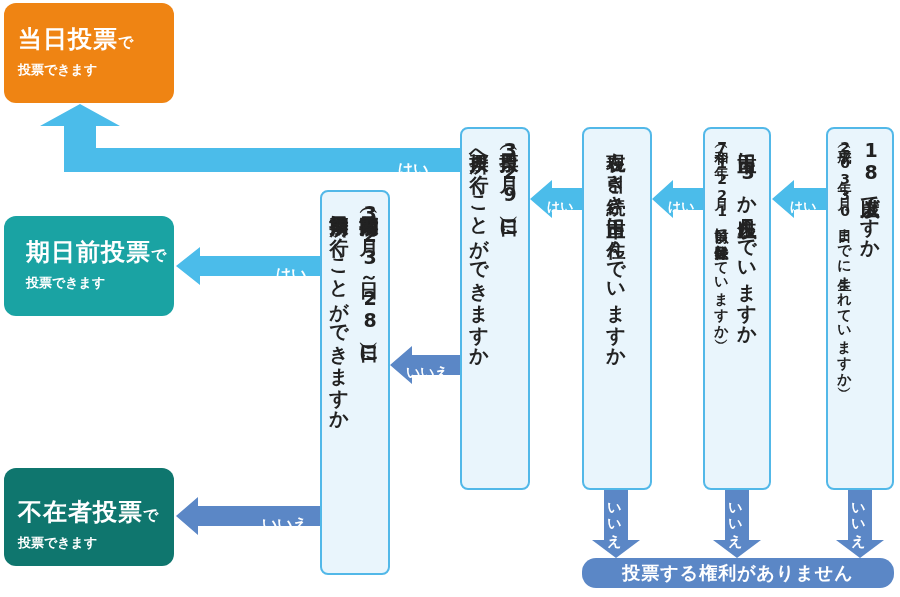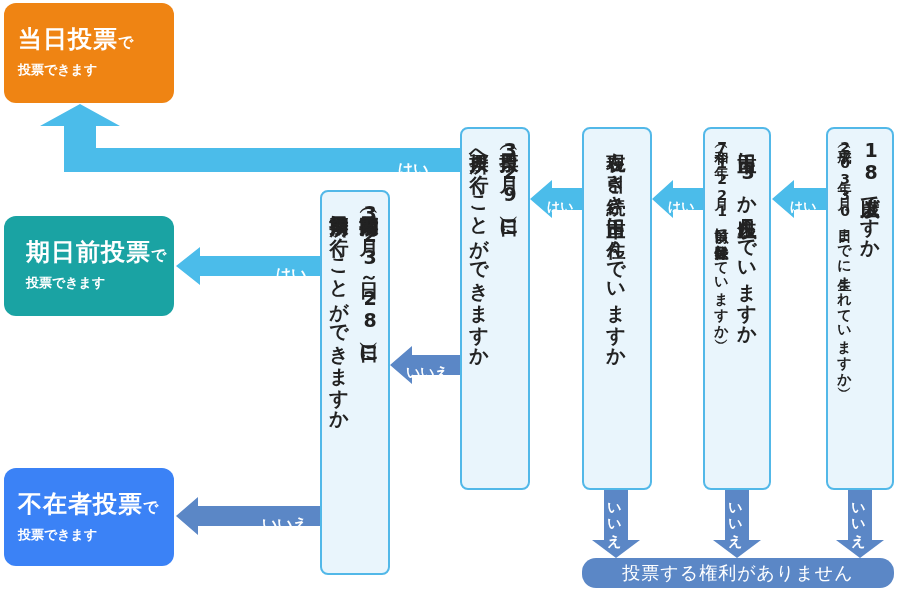--- a/index.html
+++ b/index.html
@@ -7,40 +7,40 @@
          font-family: "DejaVu Sans", "Liberation Sans", sans-serif; }
   .abs { position: absolute; }
 
   
   .result { position: absolute; border-radius: 12px; color: #fff; font-weight: bold; box-sizing: border-box; }
   .result .big { font-size: 24px; letter-spacing: 1px; white-space: nowrap; }
   .result .big .suffix { font-size: 15px; }
   .result .small { font-size: 13px; white-space: nowrap; margin-top: 6px; }
   #r-sameday { left: 4px; top: 3px; width: 170px; height: 100px; background: #ef8413; padding: 20px 0 0 14px; }
   #r-early   { left: 4px; top: 216px; width: 170px; height: 100px; background: #1aa3a3; padding: 20px 0 0 22px; }
-  #r-absentee{ left: 4px; top: 468px; width: 170px; height: 98px; background: #3b82f6; padding: 20px 0 0 14px; }
+  #r-absentee{ left: 4px; top: 468px; width: 170px; height: 98px; background: #0f766e; padding: 28px 0 0 14px; }
 
   
   .q { position: absolute; background: #e9f5fc; border: 2px solid #52b8e8; border-radius: 8px; box-sizing: border-box;
        display: flex; flex-direction: row-reverse; justify-content: center; padding-top: 10px; gap: 4px; }
   .q .col { writing-mode: vertical-rl; text-orientation: upright; color: #222; font-weight: bold; white-space: nowrap; }
   .q .col.main { font-size: 19px; letter-spacing: 0px; }
   .q .col.sub { font-size: 14px; }
   #q1 { left: 826px; top: 127px; width: 68px; height: 363px; }
   #q2 { left: 703px; top: 127px; width: 68px; height: 363px; }
   #q3 { left: 582px; top: 127px; width: 70px; height: 363px; }
   #q4 { left: 460px; top: 127px; width: 70px; height: 363px; }
   #q5 { left: 320px; top: 190px; width: 70px; height: 385px; }
 
   
   .arrow-label { position: absolute; color: #fff; font-weight: bold; font-size: 15px; white-space: nowrap; margin-top: 8px; }
   .vlabel { position: absolute; color: #fff; font-weight: bold; font-size: 15px; writing-mode: vertical-rl; text-orientation: upright; line-height: 1; }
 
   #no-right { position: absolute; left: 582px; top: 558px; width: 312px; height: 30px; background: #5b87c6; border-radius: 14px;
-              color: #fff; font-weight: normal; font-size: 18px; text-align: center; line-height: 30px; letter-spacing: 1px; }
+              color: #fff; font-weight: bold; font-size: 18px; text-align: center; line-height: 30px; letter-spacing: 1px; }
 </style>
 </head>
 <body>
 
 <svg class="abs" style="left:0;top:0" width="900" height="597">
 
   <path d="M460,148 L96,148 L96,126 L120,126 L80,104 L40,126 L64,126 L64,172 L460,172 Z" fill="#4bbcea"></path>
 
   <path d="M826,188 L794,188 L794,180 L772,199 L794,218 L794,210 L826,210 Z" fill="#4bbcea"></path>
 

